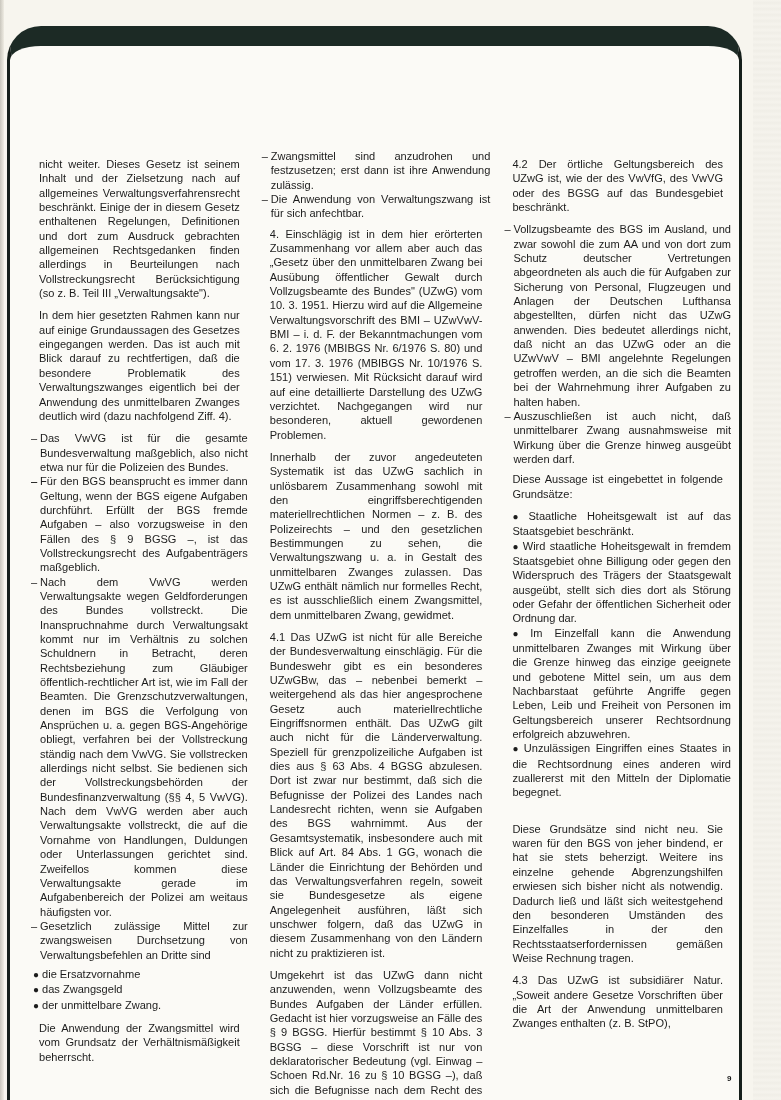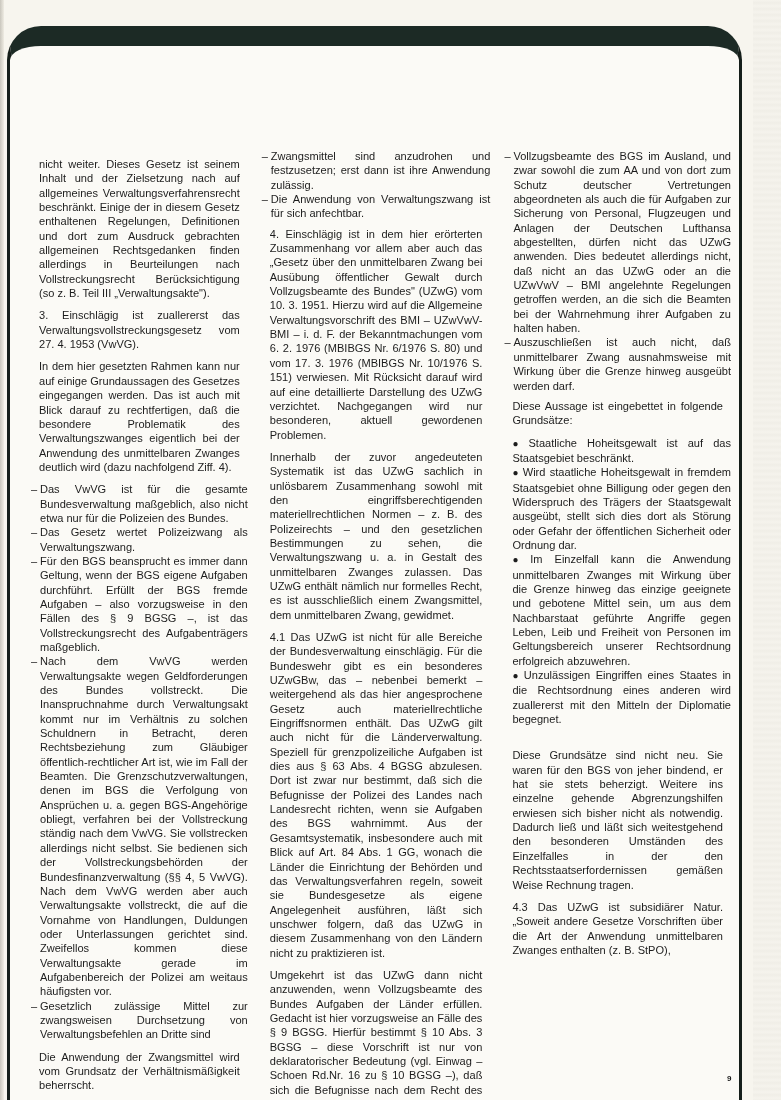--- a/index.html
+++ b/index.html
@@ -108,44 +108,53 @@
 
 <div class="page-edge-left"></div>
 <div class="scan-speckle"></div>
 
 <div class="frame"></div>
 
 <div class="columns">
 
   <div class="col c1">
     <p>nicht weiter. Dieses Gesetz ist seinem Inhalt und der Zielsetzung nach auf allgemeines Verwaltungsverfahrensrecht beschränkt. Einige der in diesem Gesetz enthaltenen Regelungen, Definitionen und dort zum Ausdruck gebrachten allgemeinen Rechtsgedanken finden allerdings in Beurteilungen nach Vollstreckungsrecht Berücksichtigung (so z. B. Teil III „Verwaltungsakte").</p>
-    <p>3. Einschlägig ist zuallererst das Verwaltungsvollstreckungsgesetz vom 27. 4. 1953 (VwVG).</p>
     <p>In dem hier gesetzten Rahmen kann nur auf einige Grundaussagen des Gesetzes eingegangen werden. Das ist auch mit Blick darauf zu rechtfertigen, daß die besondere Problematik des Verwaltungszwanges eigentlich bei der Anwendung des unmittelbaren Zwanges deutlich wird (dazu nachfolgend Ziff. 4).</p>
 
     <div class="dash-item">
       <span class="dash">–</span>
       <span>Das VwVG ist für die gesamte Bundesverwaltung maßgeblich, also nicht etwa nur für die Polizeien des Bundes.</span>
     </div>
     <div class="dash-item">
       <span class="dash">–</span>
-      <span>Das Gesetz wertet Polizeizwang als Verwaltungszwang.</span>
     </div>
     <div class="dash-item">
       <span class="dash">–</span>
       <span>Für den BGS beansprucht es immer dann Geltung, wenn der BGS eigene Aufgaben durchführt. Erfüllt der BGS fremde Aufgaben – also vorzugsweise in den Fällen des § 9 BGSG –, ist das Vollstreckungsrecht des Aufgabenträgers maßgeblich.</span>
     </div>
     <div class="dash-item">
       <span class="dash">–</span>
       <span>Nach dem VwVG werden Verwaltungsakte wegen Geldforderungen des Bundes vollstreckt. Die Inanspruchnahme durch Verwaltungsakt kommt nur im Verhältnis zu solchen Schuldnern in Betracht, deren Rechtsbeziehung zum Gläubiger öffentlich-rechtlicher Art ist, wie im Fall der Beamten. Die Grenzschutzverwaltungen, denen im BGS die Verfolgung von Ansprüchen u. a. gegen BGS-Angehörige obliegt, verfahren bei der Vollstreckung ständig nach dem VwVG. Sie vollstrecken allerdings nicht selbst. Sie bedienen sich der Vollstreckungsbehörden der Bundesfinanzverwaltung (§§ 4, 5 VwVG). Nach dem VwVG werden aber auch Verwaltungsakte vollstreckt, die auf die Vornahme von Handlungen, Duldungen oder Unterlassungen gerichtet sind. Zweifellos kommen diese Verwaltungsakte gerade im Aufgabenbereich der Polizei am weitaus häufigsten vor.</span>
     </div>
     <div class="dash-item">
       <span class="dash">–</span>
       <span>Gesetzlich zulässige Mittel zur zwangsweisen Durchsetzung von Verwaltungsbefehlen an Dritte sind</span>
     </div>
 
+    <div class="list-block">
+      <div class="bullet-item">
+        <span class="bullet">●</span><span>die Ersatzvornahme</span>
+      </div>
+      <div class="bullet-item">
+        <span class="bullet">●</span><span>das Zwangsgeld</span>
+      </div>
+      <div class="bullet-item">
+        <span class="bullet">●</span><span>der unmittelbare Zwang.</span>
+      </div>
+    </div>
 
     <p>Die Anwendung der Zwangsmittel wird vom Grundsatz der Verhältnismäßigkeit beherrscht.</p>
   </div>
 
   <div class="col c2">
     <div class="dash-item">
       <span class="dash">–</span>
       <span>Zwangsmittel sind anzudrohen und festzusetzen; erst dann ist ihre Anwendung zulässig.</span>
     </div>
     <div class="dash-item">
@@ -153,20 +162,21 @@
       <span>Die Anwendung von Verwaltungszwang ist für sich anfechtbar.</span>
     </div>
 
     <p class="gap-before">4. Einschlägig ist in dem hier erörterten Zusammenhang vor allem aber auch das „Gesetz über den unmittelbaren Zwang bei Ausübung öffentlicher Gewalt durch Vollzugsbeamte des Bundes" (UZwG) vom 10. 3. 1951. Hierzu wird auf die Allgemeine Verwaltungsvorschrift des BMI – UZwVwV-BMI – i. d. F. der Bekanntmachungen vom 6. 2. 1976 (MBIBGS Nr. 6/1976 S. 80) und vom 17. 3. 1976 (MBIBGS Nr. 10/1976 S. 151) verwiesen. Mit Rücksicht darauf wird auf eine detaillierte Darstellung des UZwG verzichtet. Nachgegangen wird nur besonderen, aktuell gewordenen Problemen.</p>
     <p>Innerhalb der zuvor angedeuteten Systematik ist das UZwG sachlich in unlösbarem Zusammenhang sowohl mit den eingriffsberechtigenden materiellrechtlichen Normen – z. B. des Polizeirechts – und den gesetzlichen Bestimmungen zu sehen, die Verwaltungszwang u. a. in Gestalt des unmittelbaren Zwanges zulassen. Das UZwG enthält nämlich nur formelles Recht, es ist ausschließlich einem Zwangsmittel, dem unmittelbaren Zwang, gewidmet.</p>
     <p>4.1 Das UZwG ist nicht für alle Bereiche der Bundesverwaltung einschlägig. Für die Bundeswehr gibt es ein besonderes UZwGBw, das – nebenbei bemerkt – weitergehend als das hier angesprochene Gesetz auch materiellrechtliche Eingriffsnormen enthält. Das UZwG gilt auch nicht für die Länderverwaltung. Speziell für grenzpolizeiliche Aufgaben ist dies aus § 63 Abs. 4 BGSG abzulesen. Dort ist zwar nur bestimmt, daß sich die Befugnisse der Polizei des Landes nach Landesrecht richten, wenn sie Aufgaben des BGS wahrnimmt. Aus der Gesamtsystematik, insbesondere auch mit Blick auf Art. 84 Abs. 1 GG, wonach die Länder die Einrichtung der Behörden und das Verwaltungsverfahren regeln, soweit sie Bundesgesetze als eigene Angelegenheit ausführen, läßt sich unschwer folgern, daß das UZwG in diesem Zusammenhang von den Ländern nicht zu praktizieren ist.</p>
     <p>Umgekehrt ist das UZwG dann nicht anzuwenden, wenn Vollzugsbeamte des Bundes Aufgaben der Länder erfüllen. Gedacht ist hier vorzugsweise an Fälle des § 9 BGSG. Hierfür bestimmt § 10 Abs. 3 BGSG – diese Vorschrift ist nur von deklaratorischer Bedeutung (vgl. Einwag – Schoen Rd.Nr. 16 zu § 10 BGSG –), daß sich die Befugnisse nach dem Recht des Landes richten, dessen Polizei durch den BGS unterstützt wird. Umsomehr haben sich auch die</p>
   </div>
 
   <div class="col c3">
+    <p>4.2 Der örtliche Geltungsbereich des UZwG ist, wie der des VwVfG, des VwVG oder des BGSG auf das Bundesgebiet beschränkt.</p>
 
     <div class="dash-item">
       <span class="dash">–</span>
       <span>Vollzugsbeamte des BGS im Ausland, und zwar sowohl die zum AA und von dort zum Schutz deutscher Vertretungen abgeordneten als auch die für Aufgaben zur Sicherung von Personal, Flugzeugen und Anlagen der Deutschen Lufthansa abgestellten, dürfen nicht das UZwG anwenden. Dies bedeutet allerdings nicht, daß nicht an das UZwG oder an die UZwVwV – BMI angelehnte Regelungen getroffen werden, an die sich die Beamten bei der Wahrnehmung ihrer Aufgaben zu halten haben.</span>
     </div>
     <div class="dash-item">
       <span class="dash">–</span>
       <span>Auszuschließen ist auch nicht, daß unmittelbarer Zwang ausnahmsweise mit Wirkung über die Grenze hinweg ausgeübt werden darf.</span>
     </div>
 

